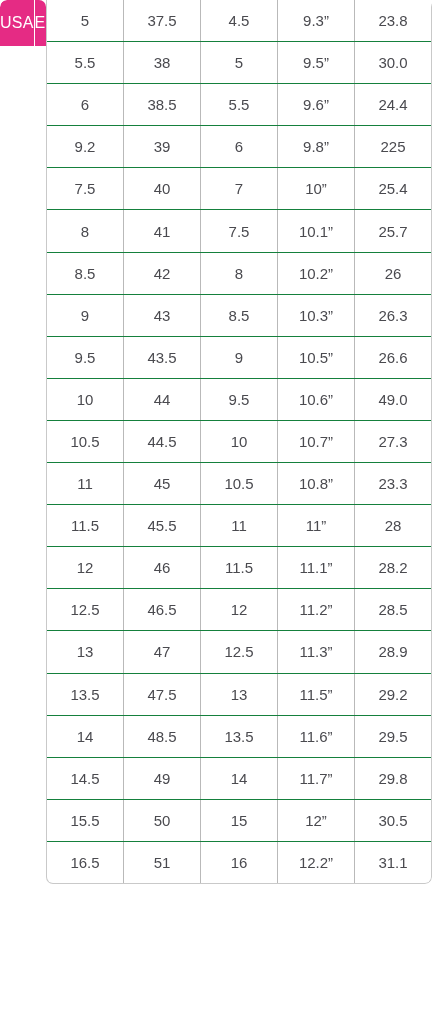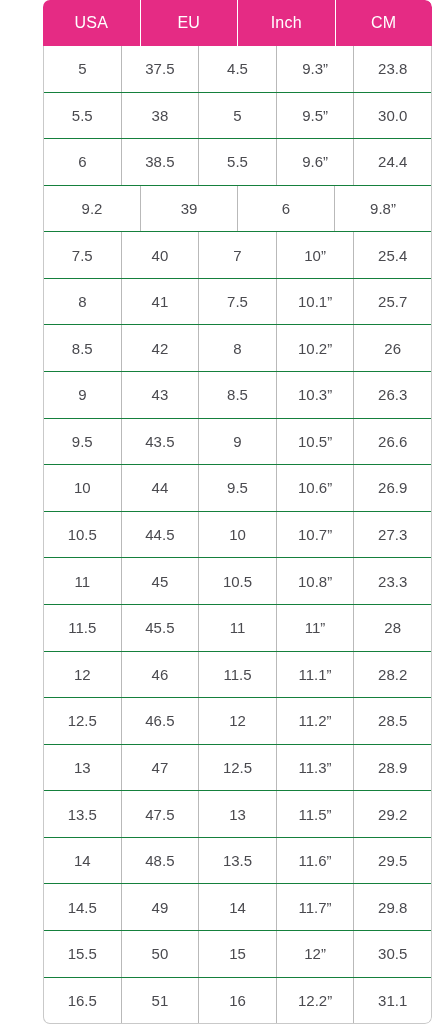--- a/index.html
+++ b/index.html
@@ -9,28 +9,27 @@
   }
   body {
     width: 432px;
     height: 1024px;
     font-family: "Liberation Sans", sans-serif;
     overflow: hidden;
   }
 
   .size-chart {
     width: 432px;
-    height: 1024px;
-    box-sizing: border-box;
-    display: flex;
-    flex-direction: column;
+    height: 884px;
+    box-sizing: border-box;
+    display: flex;
+    flex-direction: row;
     border-radius: 7px;
     overflow: hidden;
     background: #ffffff;
-    padding-left: 43px;
   }
 
   
   .chart-header {
     display: flex;
     height: 46px;
     flex: 0 0 46px;
     background: #e52b84;
     border-top-left-radius: 7px;
     border-top-right-radius: 7px;
@@ -124,20 +123,21 @@
         <div class="cell">38.5</div>
         <div class="cell">5.5</div>
         <div class="cell">9.6”</div>
         <div class="cell">24.4</div>
       </div>
       <div class="chart-row">
         <div class="cell">9.2</div>
         <div class="cell">39</div>
         <div class="cell">6</div>
         <div class="cell">9.8”</div>
+        <div class="cell">225</div>
       </div>
       <div class="chart-row">
         <div class="cell">7.5</div>
         <div class="cell">40</div>
         <div class="cell">7</div>
         <div class="cell">10”</div>
         <div class="cell">25.4</div>
       </div>
       <div class="chart-row">
         <div class="cell">8</div>
@@ -165,21 +165,21 @@
         <div class="cell">43.5</div>
         <div class="cell">9</div>
         <div class="cell">10.5”</div>
         <div class="cell">26.6</div>
       </div>
       <div class="chart-row">
         <div class="cell">10</div>
         <div class="cell">44</div>
         <div class="cell">9.5</div>
         <div class="cell">10.6”</div>
-        <div class="cell">26.9</div>
+        <div class="cell">49.0</div>
       </div>
       <div class="chart-row">
         <div class="cell">10.5</div>
         <div class="cell">44.5</div>
         <div class="cell">10</div>
         <div class="cell">10.7”</div>
         <div class="cell">27.3</div>
       </div>
       <div class="chart-row">
         <div class="cell">11</div>

